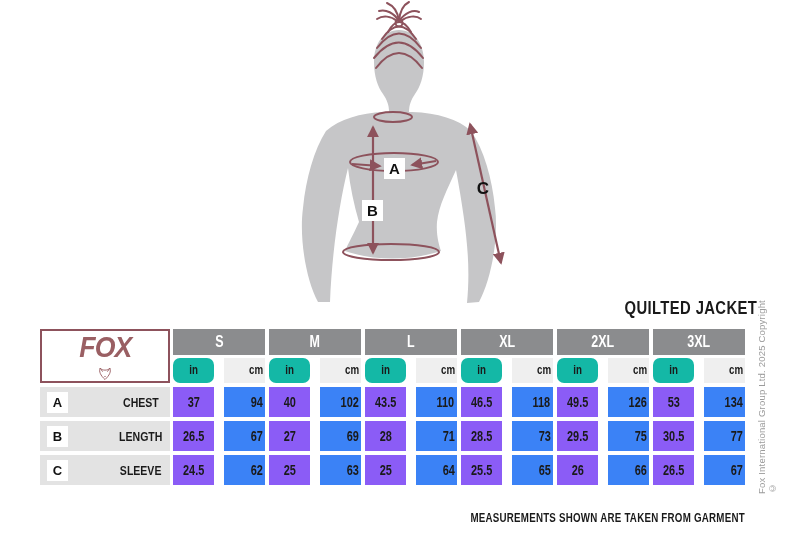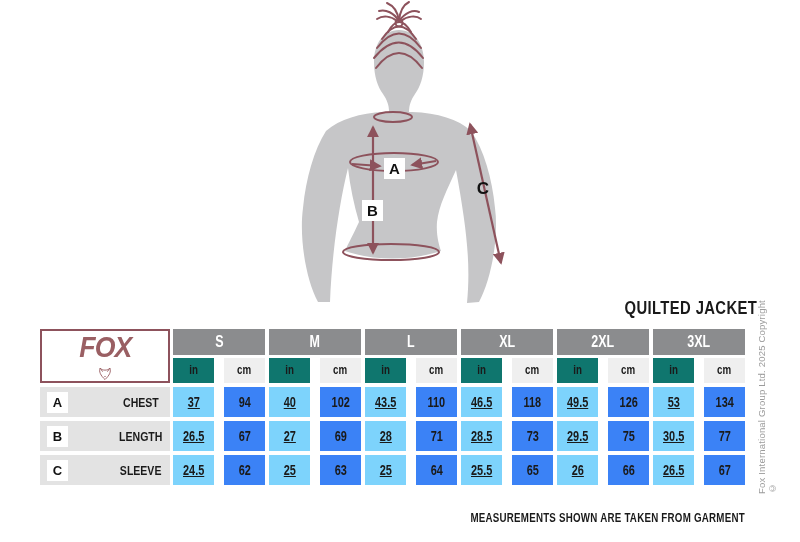--- a/index.html
+++ b/index.html
@@ -38,34 +38,34 @@
   .unit-row { display:flex; height:21px; margin-top:3px; }
   .grps { display:flex; flex:1; }
   .grp { flex:1; }
   .grp + .grp { margin-left:4px; }
   .size-cell {
     height:100%; background:#8b8c8e; color:#fff; display:flex;
     align-items:center; justify-content:center; font-size:16px;
   }
   .pair { display:flex; height:100%; }
   .pair > div { flex:1; display:flex; align-items:center; justify-content:center; }
-  .pair > div + div { margin-left:10px; }
-  .u-in { background:#0f766e; } .u-cm { background:#efefef; }
+  .pair > div + div { margin-left:10px;justify-content:flex-end; }
+  .u-in { background:#14b8a6;border-radius:7px; } .u-cm { background:#efefef; }
   .unit-row .pair > div { font-size:12.5px; }
   .drow { display:flex; height:30px; margin-top:4px; }
   .label-cell {
     width:130px; background:#e3e3e3; display:flex; align-items:center;
     padding-left:7px;
   }
   .letter-box {
     width:21px; height:21px; background:#fff; display:flex; align-items:center;
     justify-content:center; font-weight:700; font-size:13px; color:#111;
   }
   .row-label { flex:1; text-align:center; font-size:13.5px;padding-left:44px; }
-  .v-in { background:#7dd3fc;text-decoration:underline; } .v-cm { background:#3b82f6; }
+  .v-in { background:#8b5cf6; } .v-cm { background:#3b82f6; }
   .drow .pair > div { font-size:14px; }
 </style>
 </head>
 <body>
 
 <div id="stage">
 
   <svg id="figure" viewBox="0 0 260 312" xmlns="http://www.w3.org/2000/svg">
     <defs>
       <marker id="ah" viewBox="0 0 10 10" refX="8.5" refY="5" markerWidth="5.5" markerHeight="5.5" orient="auto-start-reverse">

